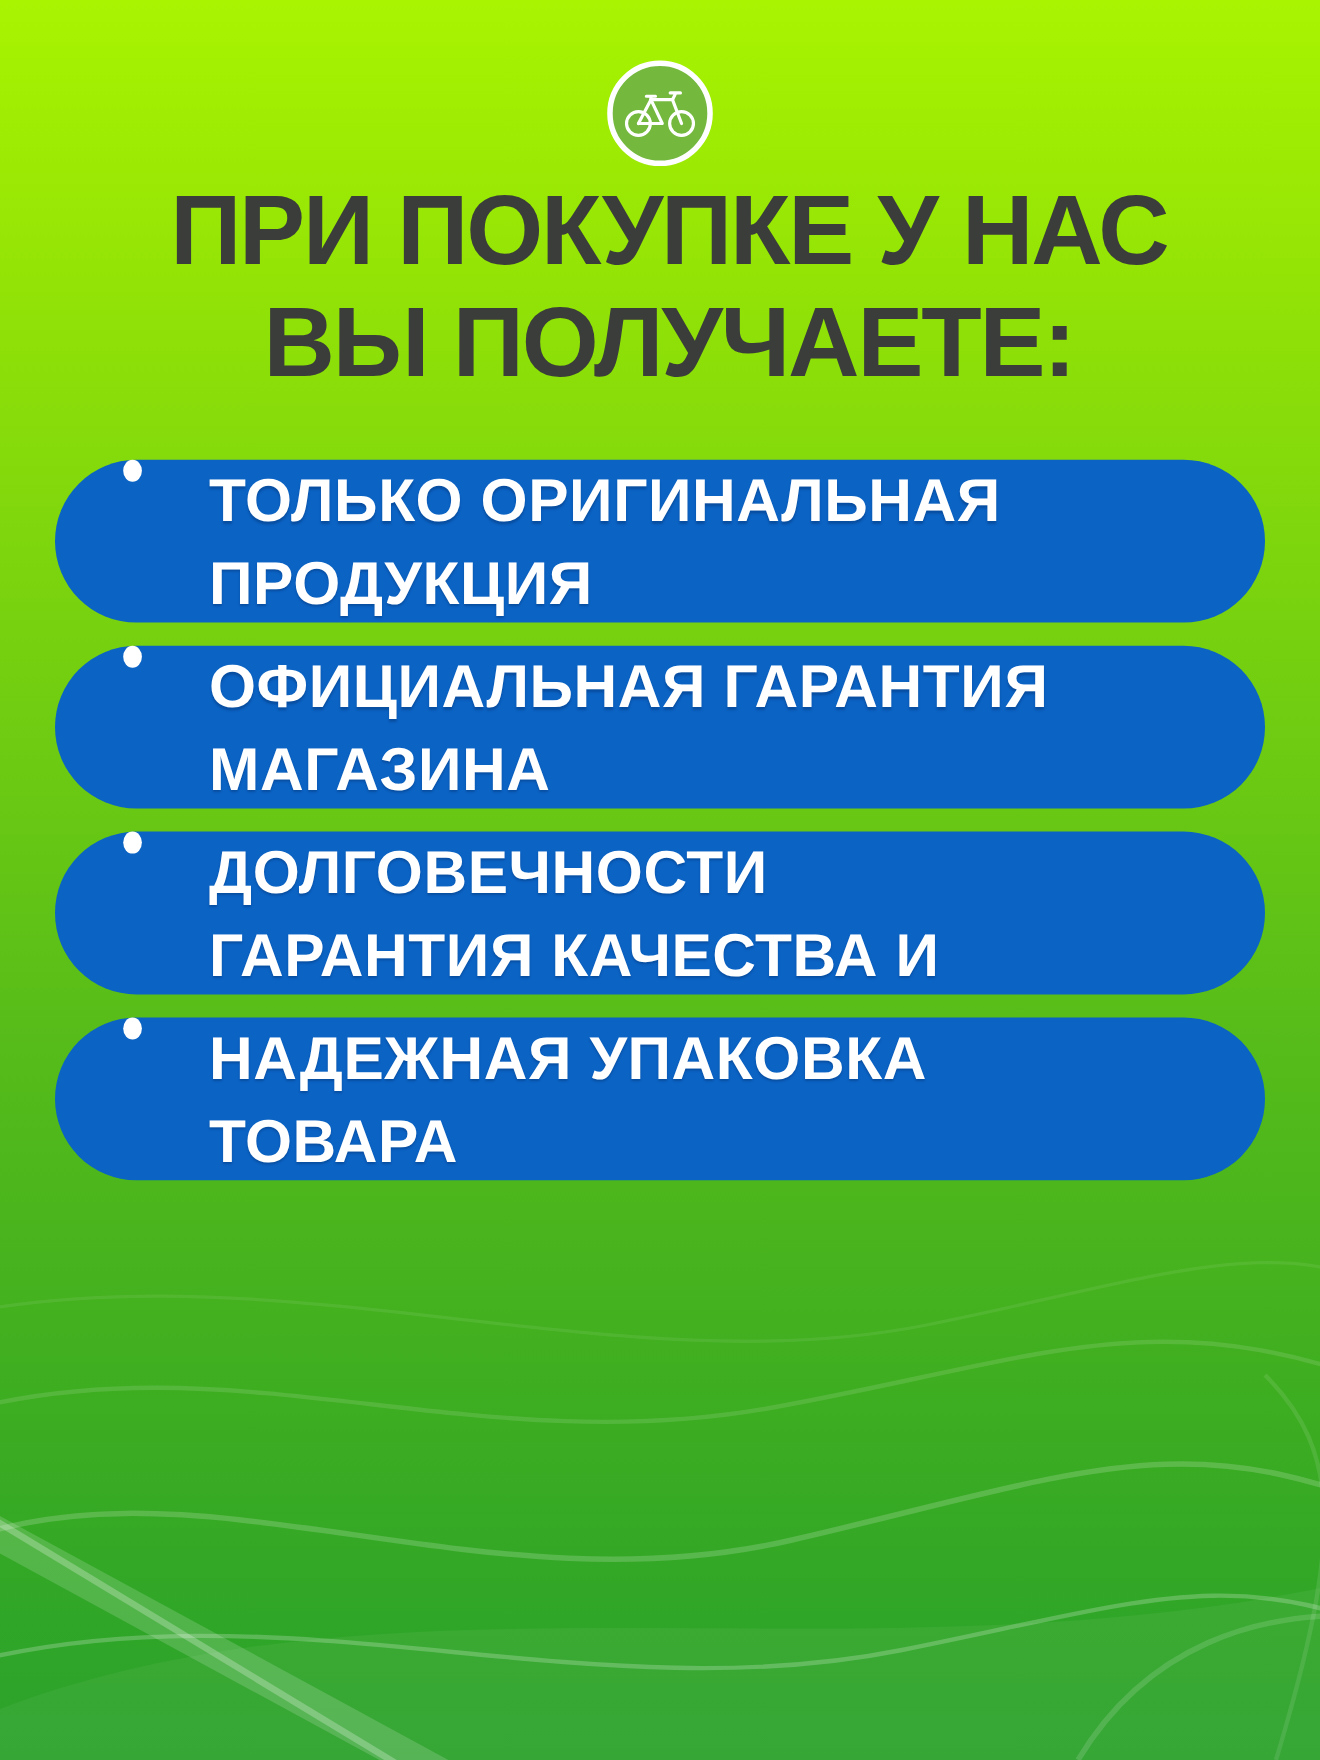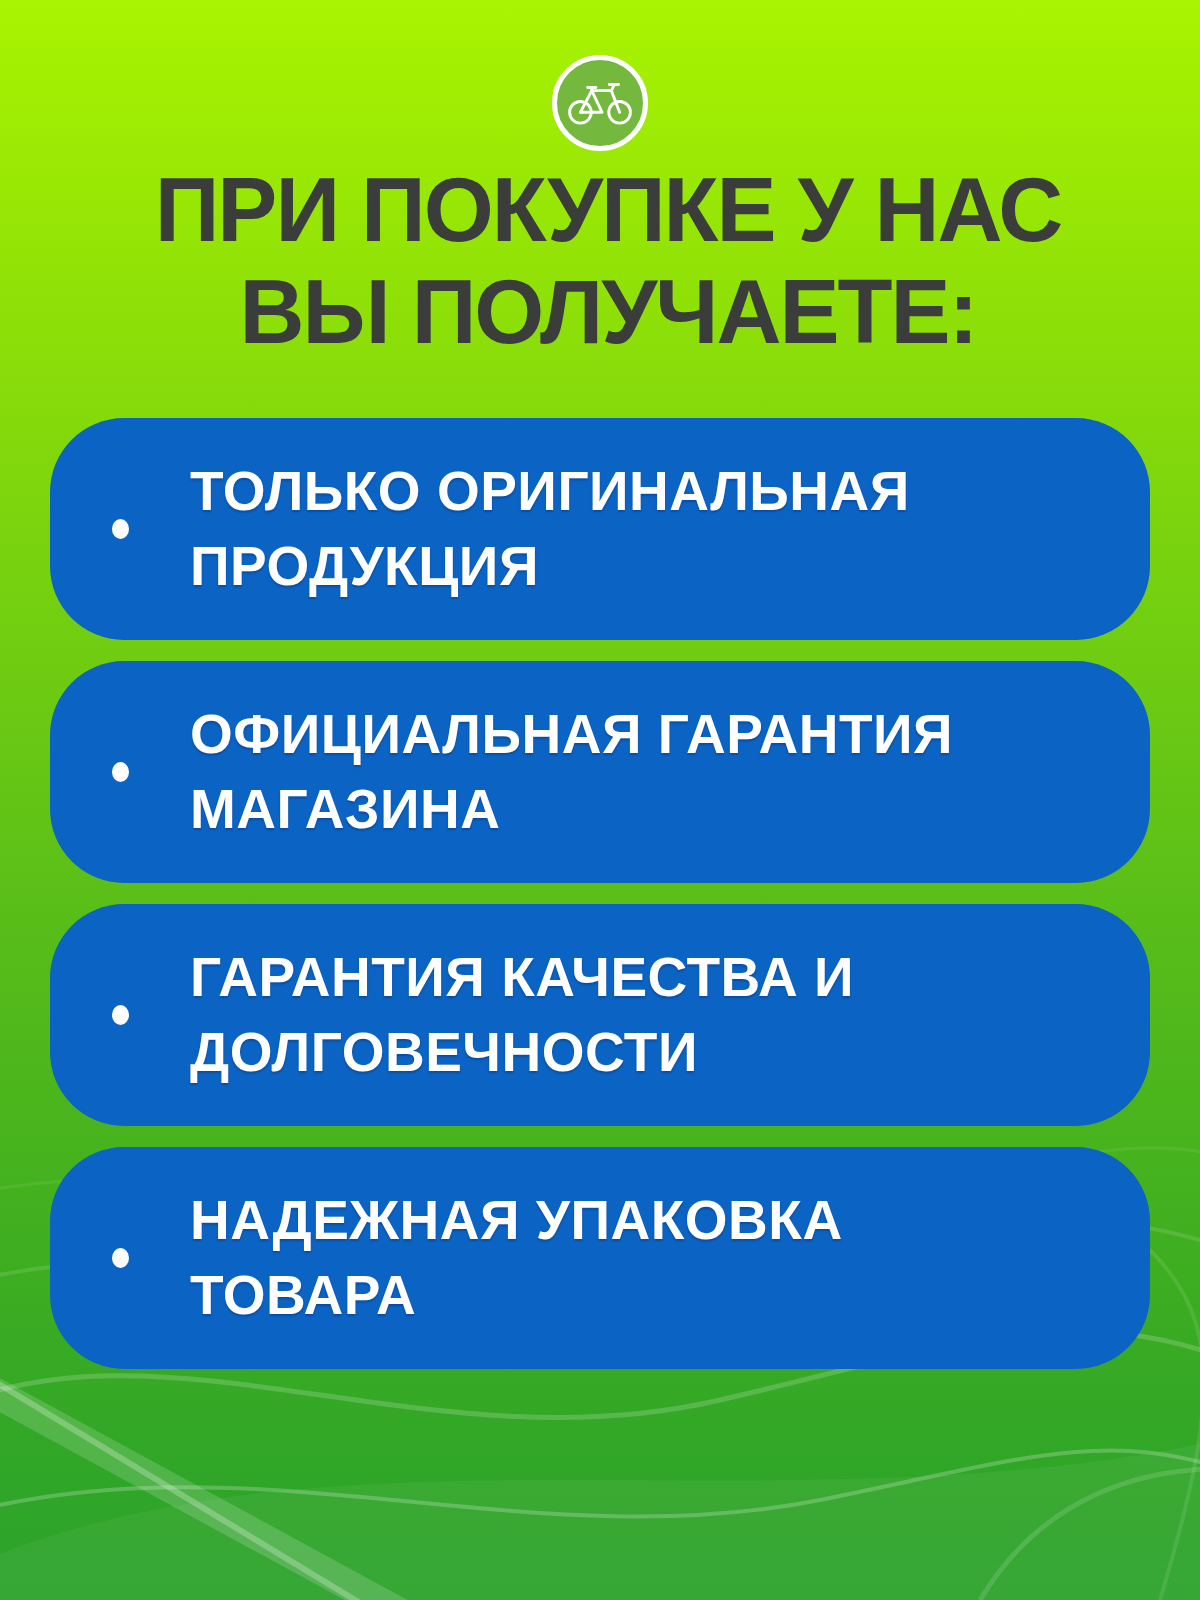--- a/index.html
+++ b/index.html
@@ -66,25 +66,24 @@
   .cards {
     position: absolute;
     top: 418px;
     left: 50px;
     right: 50px;
     display: flex;
     flex-direction: column;
     gap: 21px;
   }
   .card {
-    height: 222px;
+    height: 148px;
     background: #0b63c4;
     border-radius: 74px;
     display: flex;
-    align-items: center;
     box-sizing: border-box;
     padding-left: 62px;
   }
   .bullet {
     flex: 0 0 auto;
     width: 17px;
     height: 20px;
     border-radius: 50%;
     background: #ffffff;
   }
@@ -147,22 +146,22 @@
       <span class="bullet"></span>
       <div class="card-text">
         <span>ОФИЦИАЛЬНАЯ ГАРАНТИЯ</span>
         <span>МАГАЗИНА</span>
       </div>
     </div>
 
     <div class="card">
       <span class="bullet"></span>
       <div class="card-text">
+        <span>ДОЛГОВЕЧНОСТИ</span>
         <span>ГАРАНТИЯ КАЧЕСТВА И</span>
-        <span>ДОЛГОВЕЧНОСТИ</span>
       </div>
     </div>
 
     <div class="card">
       <span class="bullet"></span>
       <div class="card-text">
         <span>НАДЕЖНАЯ УПАКОВКА</span>
         <span>ТОВАРА</span>
       </div>
     </div>

